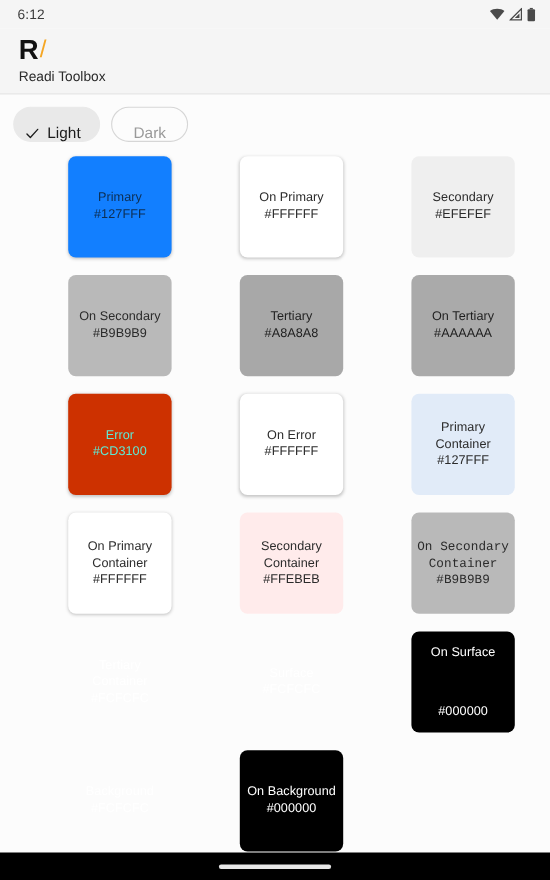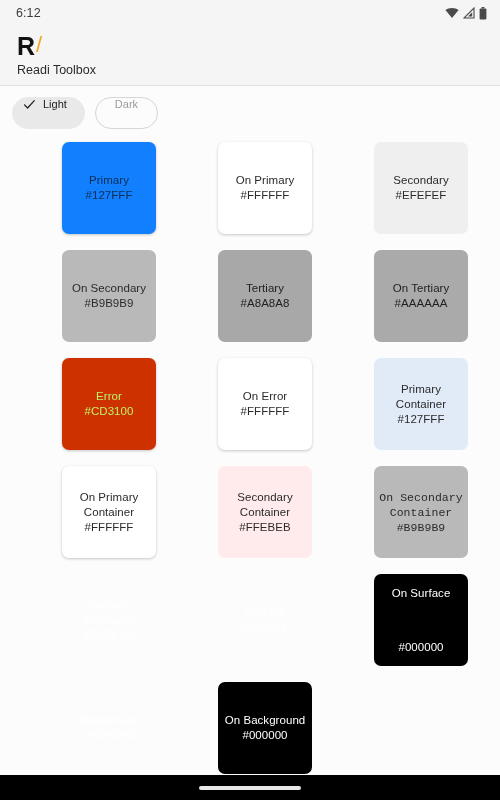--- a/index.html
+++ b/index.html
@@ -75,22 +75,22 @@
   #theme-switcher {
     background: #FCFCFC;
     padding: 11px 0 9px 12px;
     display: flex;
     gap: 10px;
   }
   .chip {
     height: 32px;
     border-radius: 16px;
     display: flex;
-    align-items: flex-start;
-    font-size: 11px;
+    align-items: flex-end;
+    font-size: 14px;
     cursor: pointer;
     user-select: none;
   }
   .chip.selected {
     background: #E9E9E9;
     border: 1px solid #E9E9E9;
     color: #1C1C1C;
     padding: 0 17px 0 10px;
     gap: 7px;
   }
@@ -210,21 +210,21 @@
       <div class="swatch-hex">#B9B9B9</div>
     </div>
     <div class="swatch" style="background: rgb(168, 168, 168); color: rgb(31, 31, 31);">
       <div class="swatch-name">Tertiary</div>
       <div class="swatch-hex">#A8A8A8</div>
     </div>
     <div class="swatch" style="background: rgb(170, 170, 170); color: rgb(31, 31, 31);">
       <div class="swatch-name">On Tertiary</div>
       <div class="swatch-hex">#AAAAAA</div>
     </div>
-    <div class="swatch" style="background: rgb(205, 49, 0); color: #bef264; box-shadow: rgba(0, 0, 0, 0.22) 0px 1px 3px;">
+    <div class="swatch" style="background: rgb(205, 49, 0); color: #5eead4; box-shadow: rgba(0, 0, 0, 0.22) 0px 1px 3px;">
       <div class="swatch-name">Error</div>
       <div class="swatch-hex">#CD3100</div>
     </div>
     <div class="swatch" style="background: rgb(255, 255, 255); color: rgb(43, 43, 43); box-shadow: rgba(0, 0, 0, 0.22) 0px 1px 3px;">
       <div class="swatch-name">On Error</div>
       <div class="swatch-hex">#FFFFFF</div>
     </div>
     <div class="swatch" style="background: rgb(225, 235, 248); color: rgb(43, 43, 43);">
       <div class="swatch-name">Primary Container</div>
       <div class="swatch-hex">#127FFF</div>

